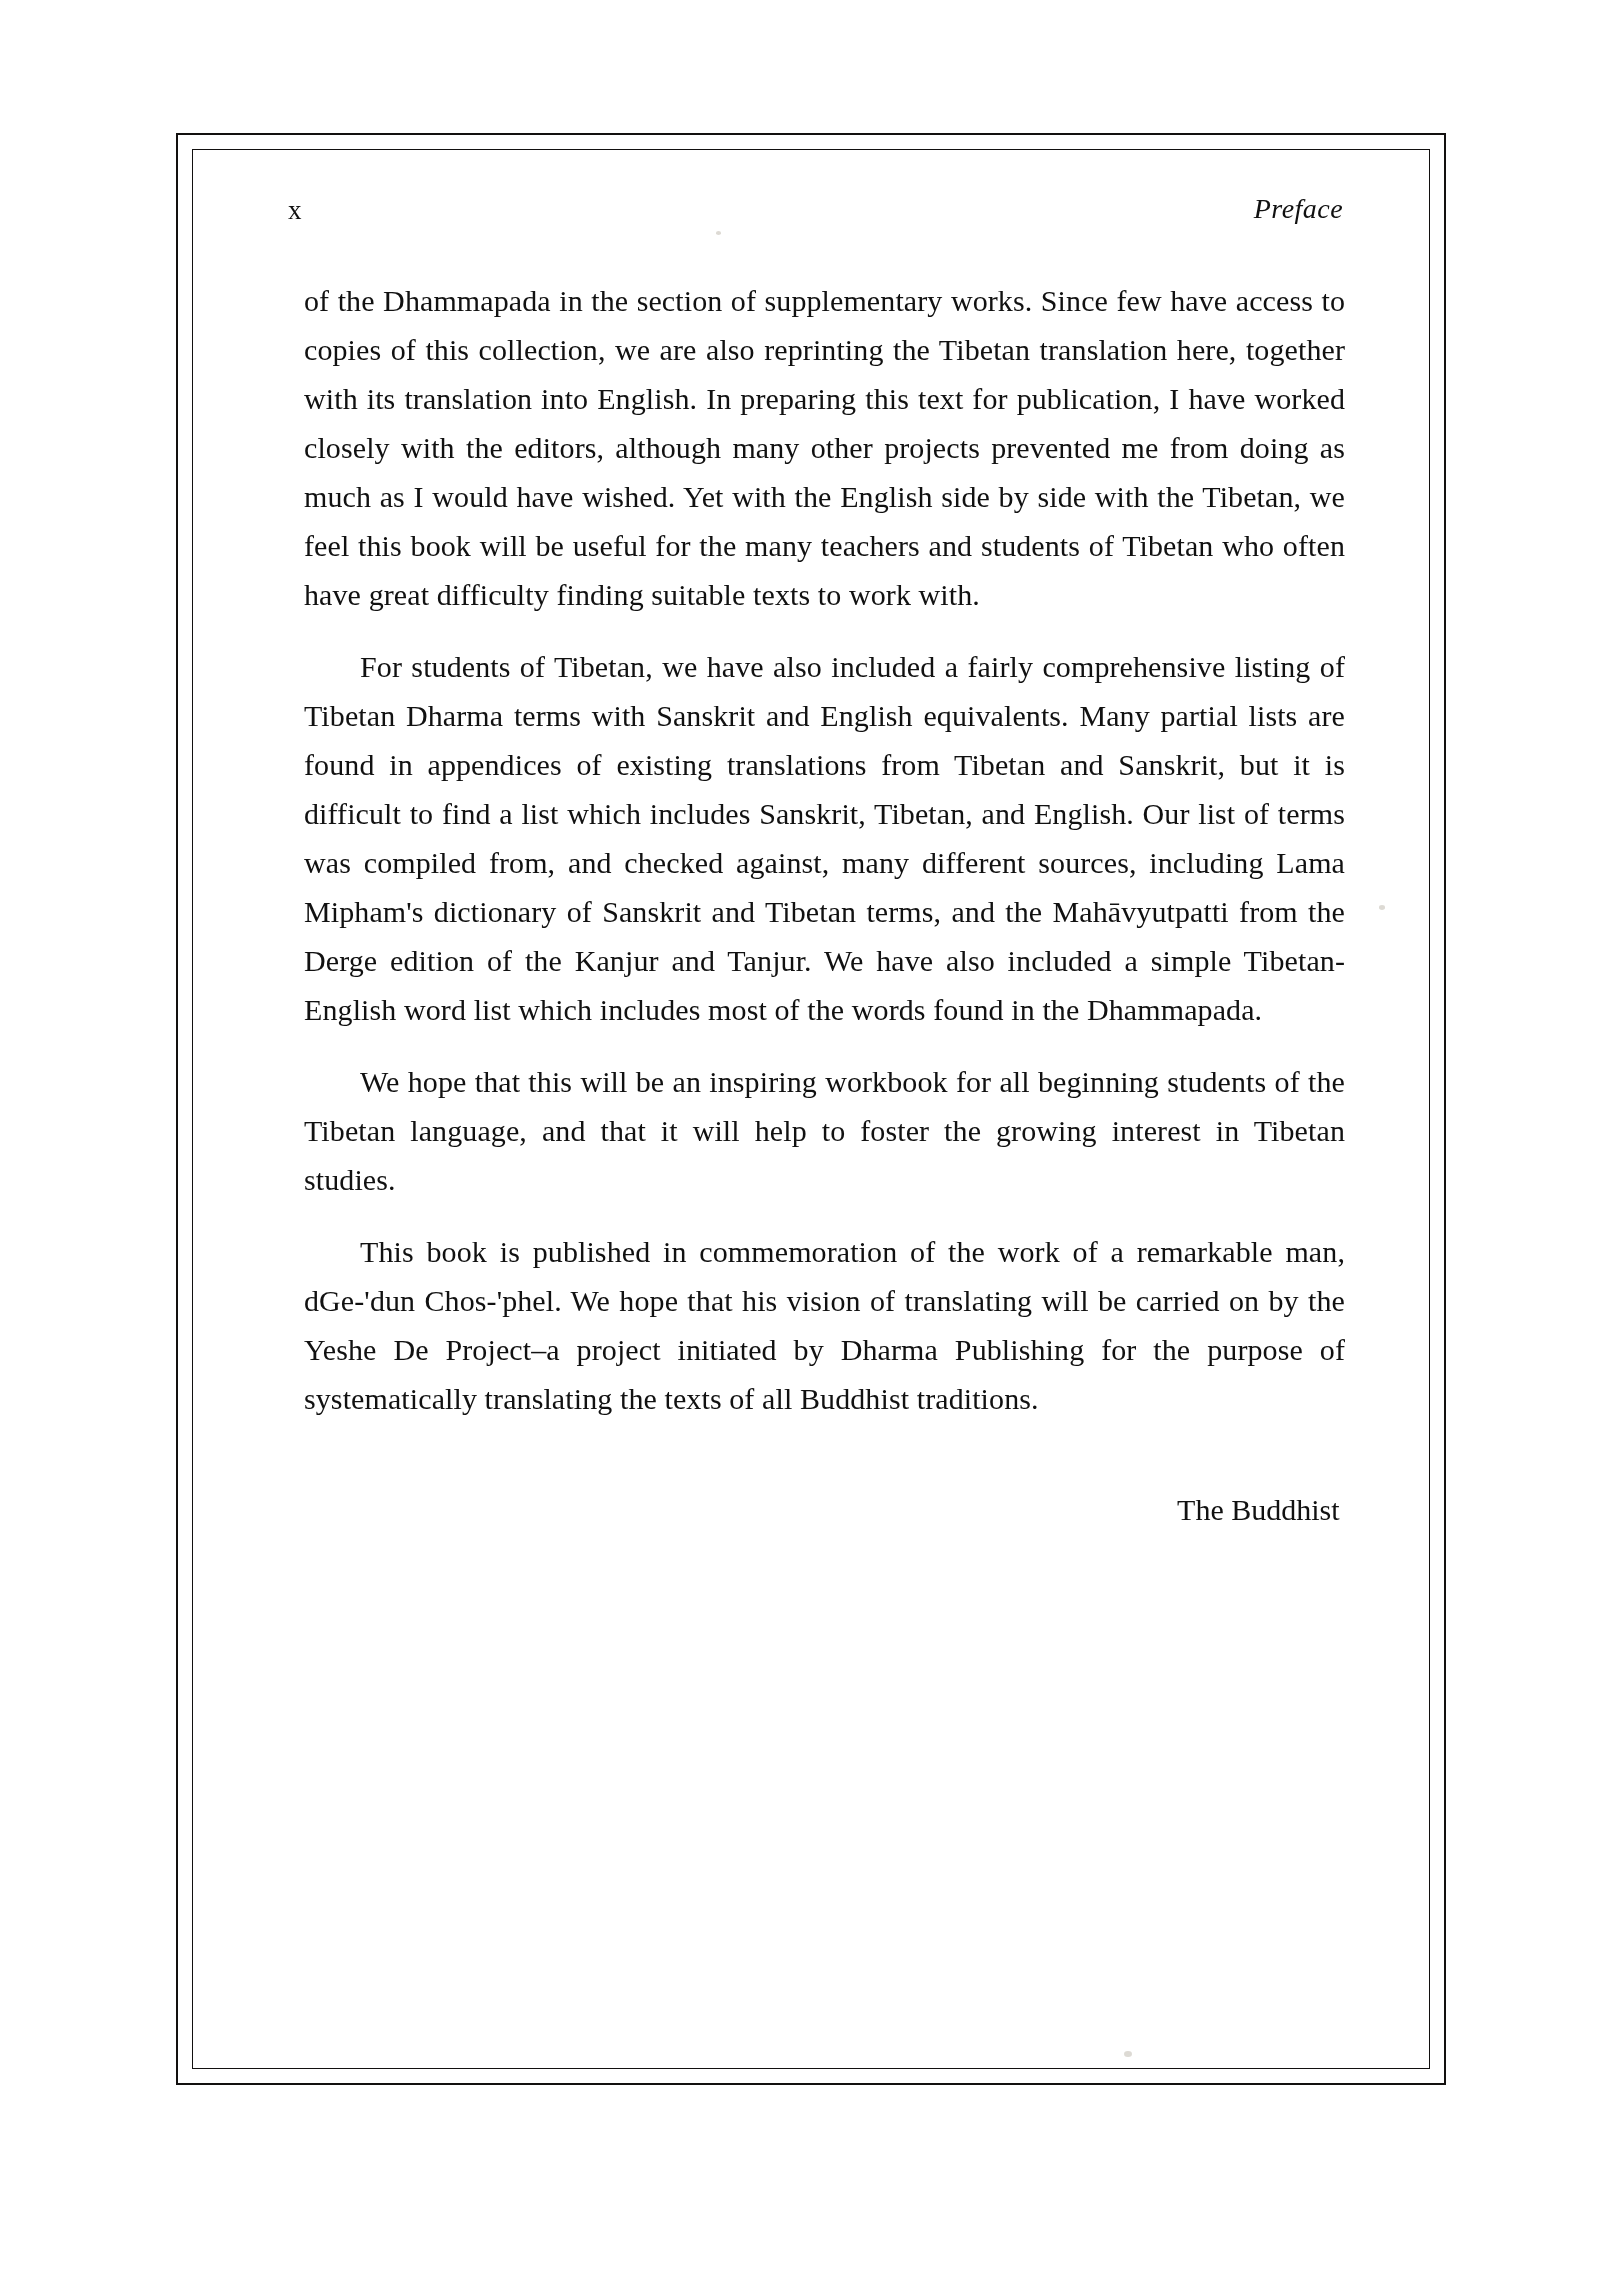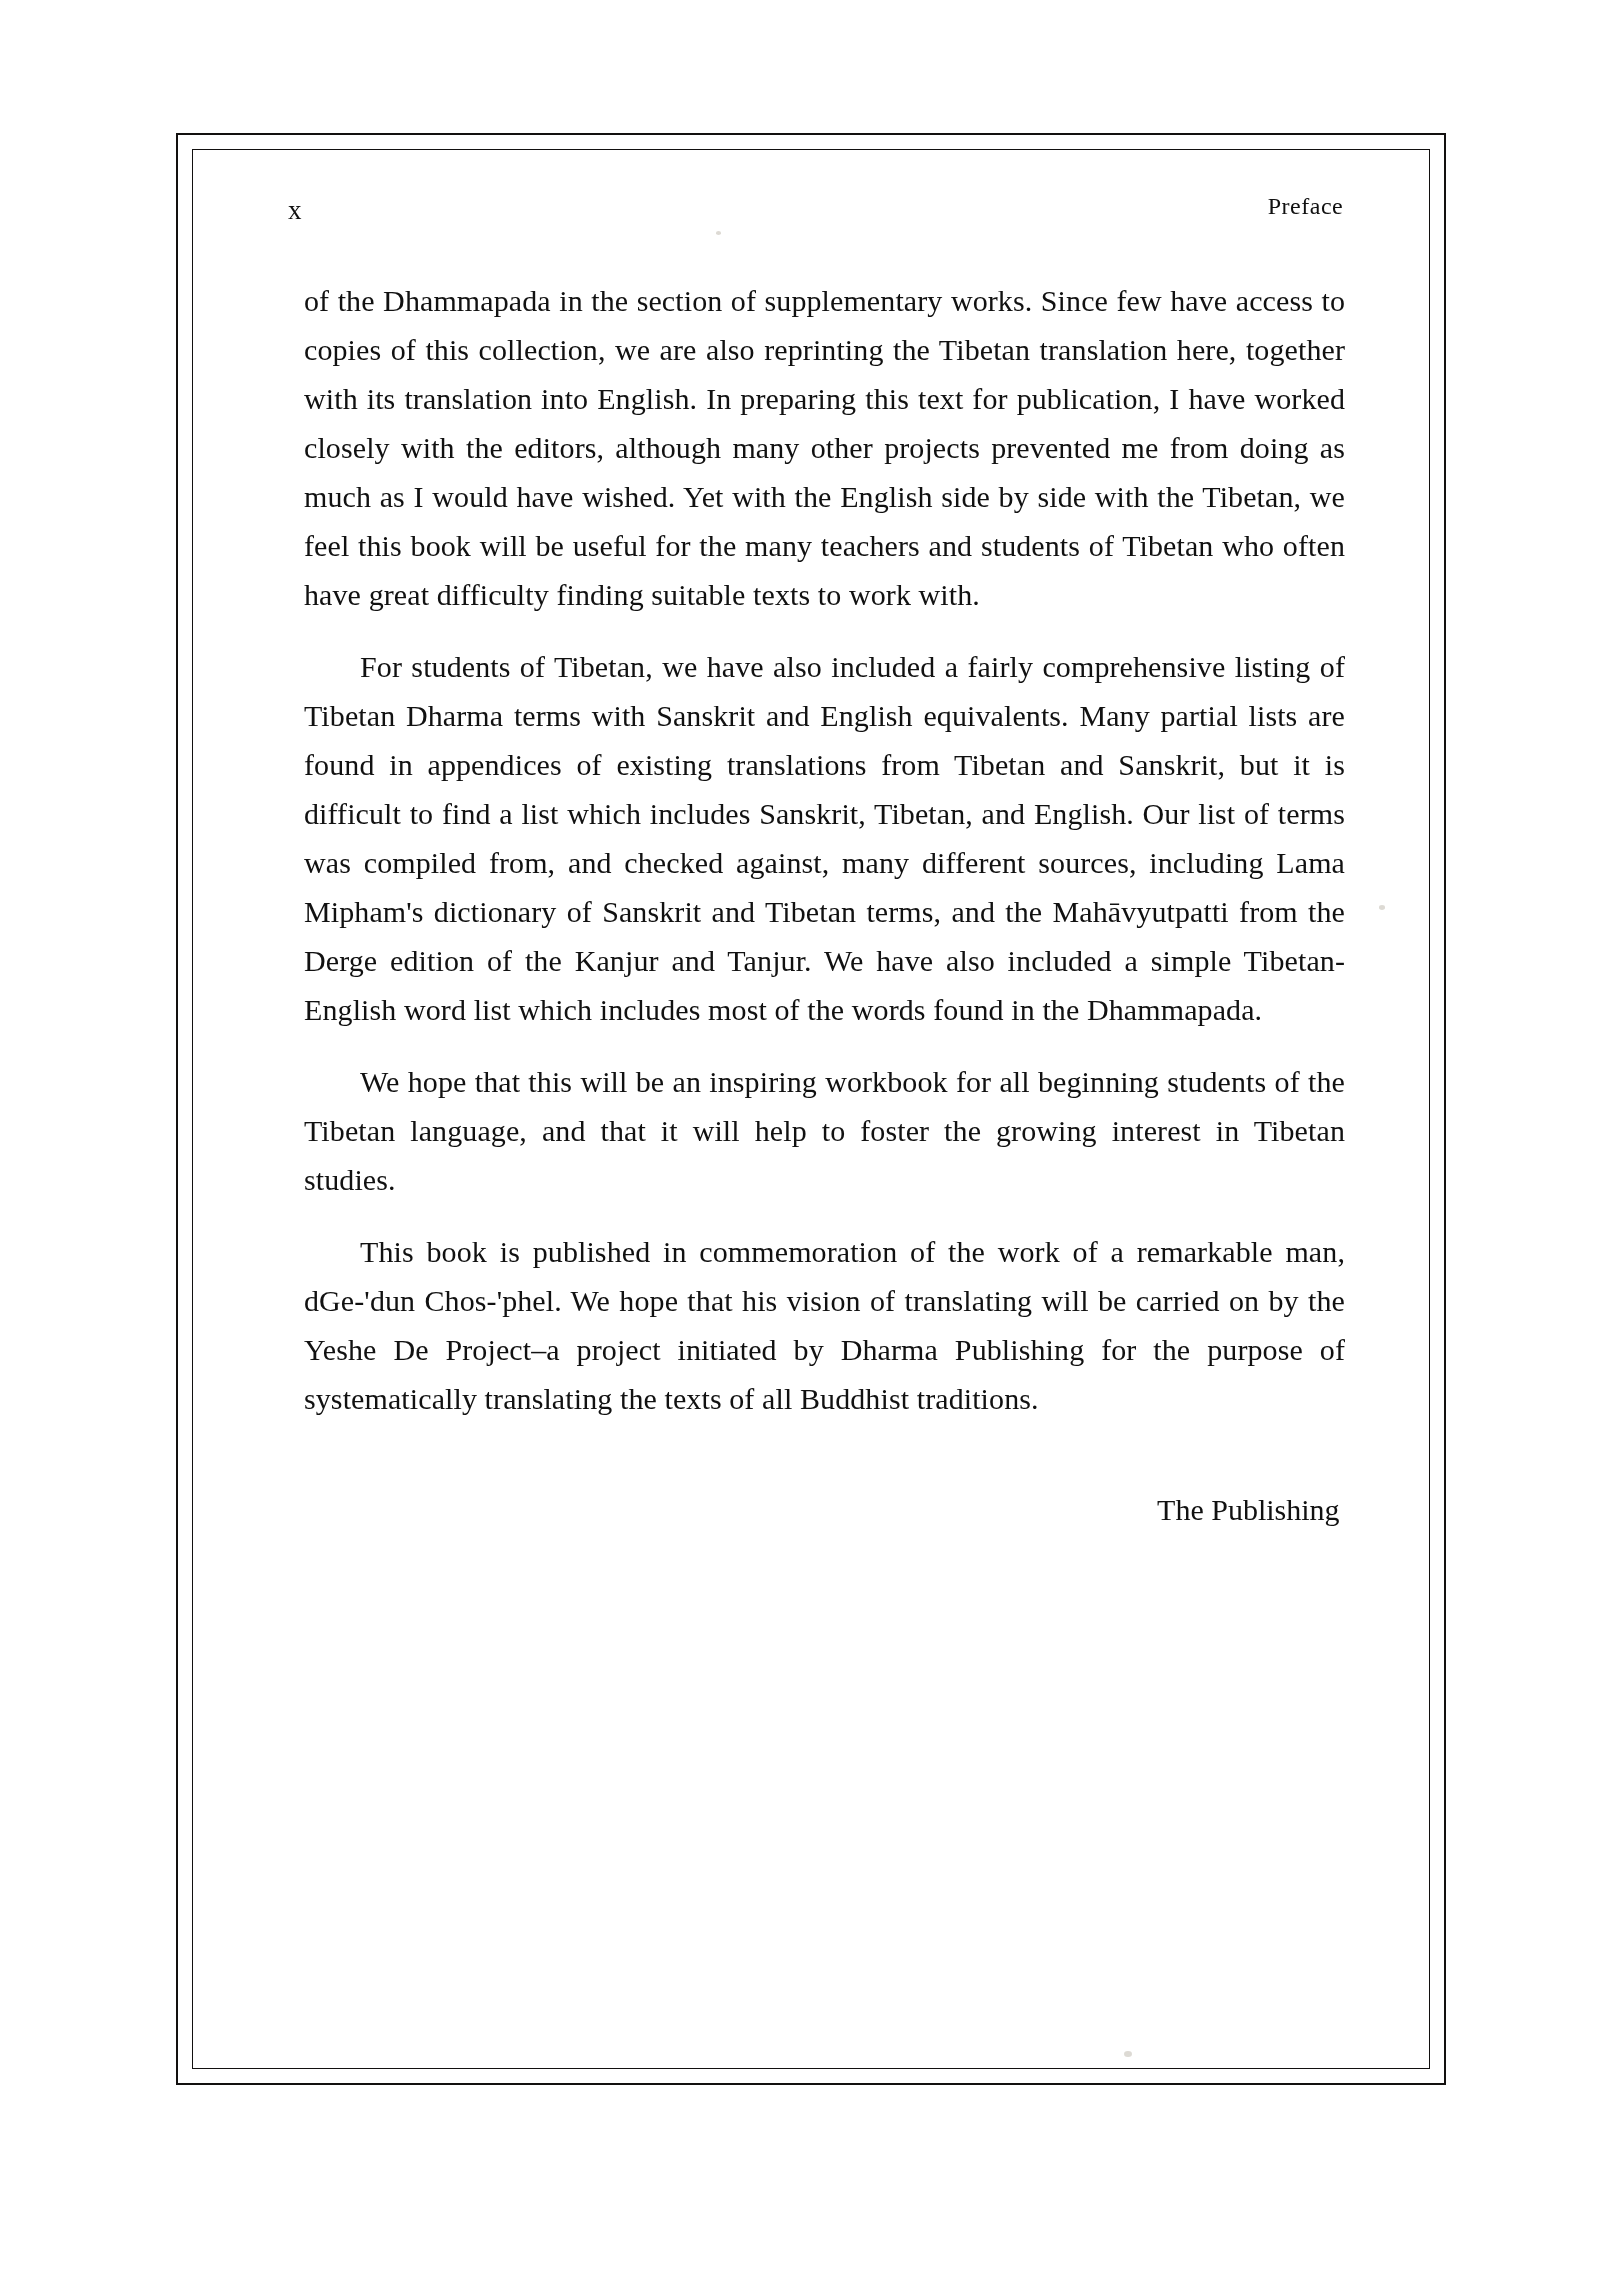--- a/index.html
+++ b/index.html
@@ -66,21 +66,22 @@
     left: 0;
     top: 0;
     font-size: 27px;
     font-family: "Liberation Serif", serif;
     letter-spacing: 0.4px;
   }
   .head-title {
     position: absolute;
     right: 1.8px;
     top: -1.8px;
-    font-size: 24px;
+    font-size: 28px;
+    font-style: italic;
     font-family: "Liberation Serif", serif;
     letter-spacing: 0.5px;
   }
 
   .body-text p {
     margin: 0 0 23px 16px;
     font-size: 30px;
     line-height: 49px;
     text-align: justify;
     text-justify: inter-word;
@@ -130,17 +131,17 @@
       <div class="head-title">Preface</div>
     </div>
 
     <div class="body-text">
       <p class="first">of the Dhammapada in the section of supplementary works. Since few have access to copies of this collection, we are also reprinting the Tibetan translation here, together with its translation into English. In preparing this text for publication, I have worked closely with the editors, although many other projects prevented me from doing as much as I would have wished. Yet with the English side by side with the Tibetan, we feel this book will be useful for the many teachers and students of Tibetan who often have great difficulty finding suitable texts to work with.</p>
       <p class="indent">For students of Tibetan, we have also included a fairly comprehensive listing of Tibetan Dharma terms with Sanskrit and English equivalents. Many partial lists are found in appendices of existing translations from Tibetan and Sanskrit, but it is difficult to find a list which includes Sanskrit, Tibetan, and English. Our list of terms was compiled from, and checked against, many different sources, including Lama Mipham's dictionary of Sanskrit and Tibetan terms, and the Mahāvyutpatti from the Derge edition of the Kanjur and Tanjur. We have also included a simple Tibetan-English word list which includes most of the words found in the Dhammapada.</p>
       <p class="indent">We hope that this will be an inspiring workbook for all beginning students of the Tibetan language, and that it will help to foster the growing interest in Tibetan studies.</p>
       <p class="indent">This book is published in commemoration of the work of a remarkable man, dGe-'dun Chos-'phel. We hope that his vision of translating will be carried on by the Yeshe De Project–a project initiated by Dharma Publishing for the purpose of systematically translating the texts of all Buddhist traditions.</p>
     </div>
 
-    <div class="signature">The Publishing</div>
+    <div class="signature">The Buddhist</div>
 
   </div>
 </div>
 
 
 </body></html>

